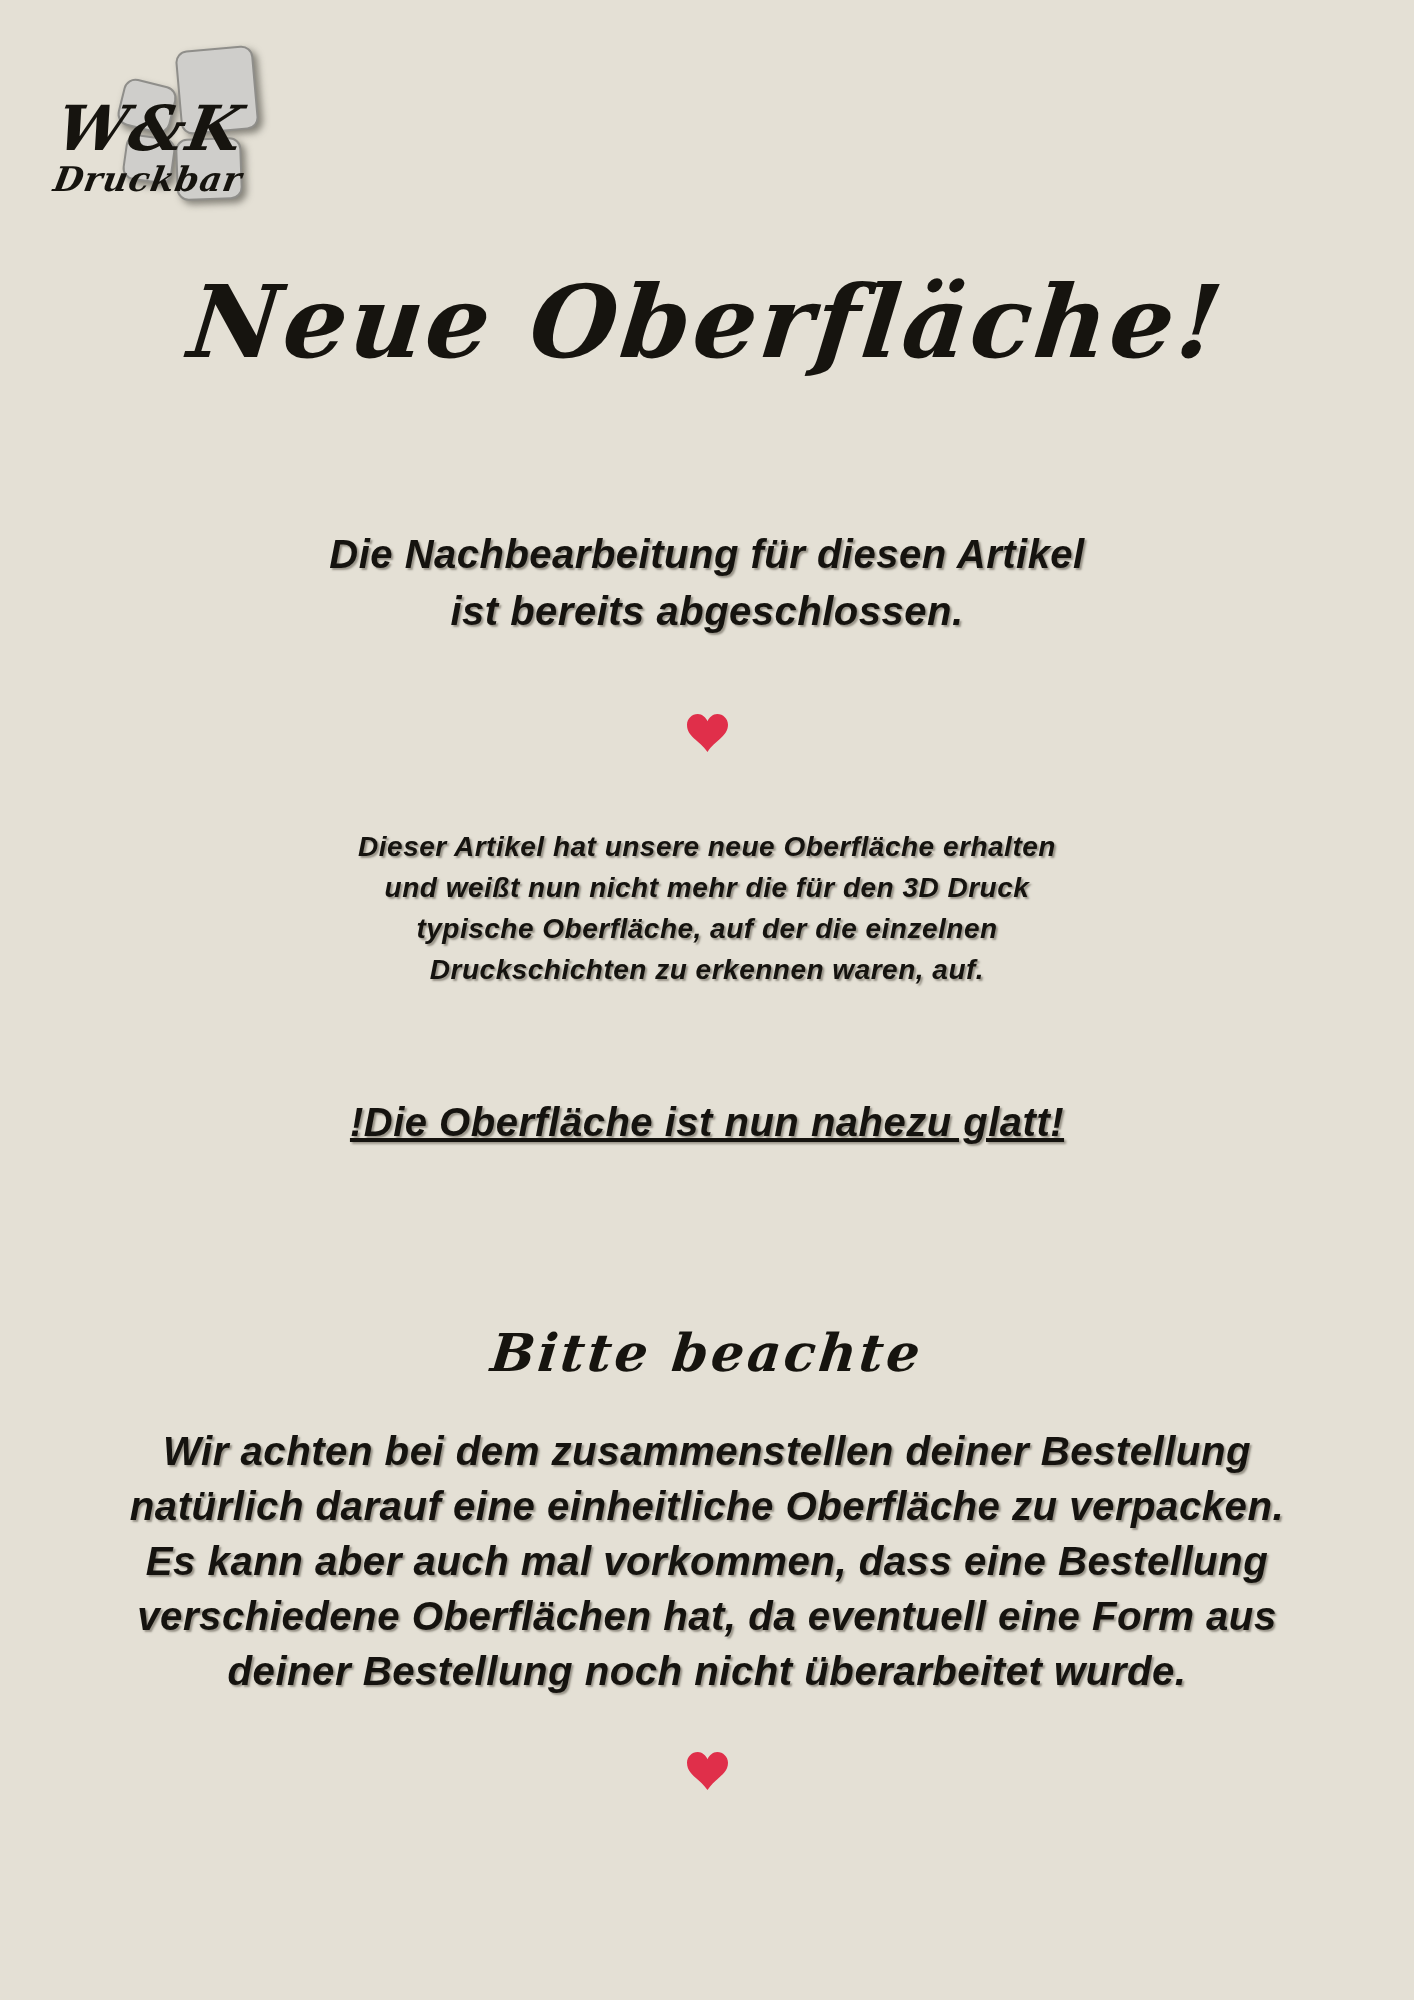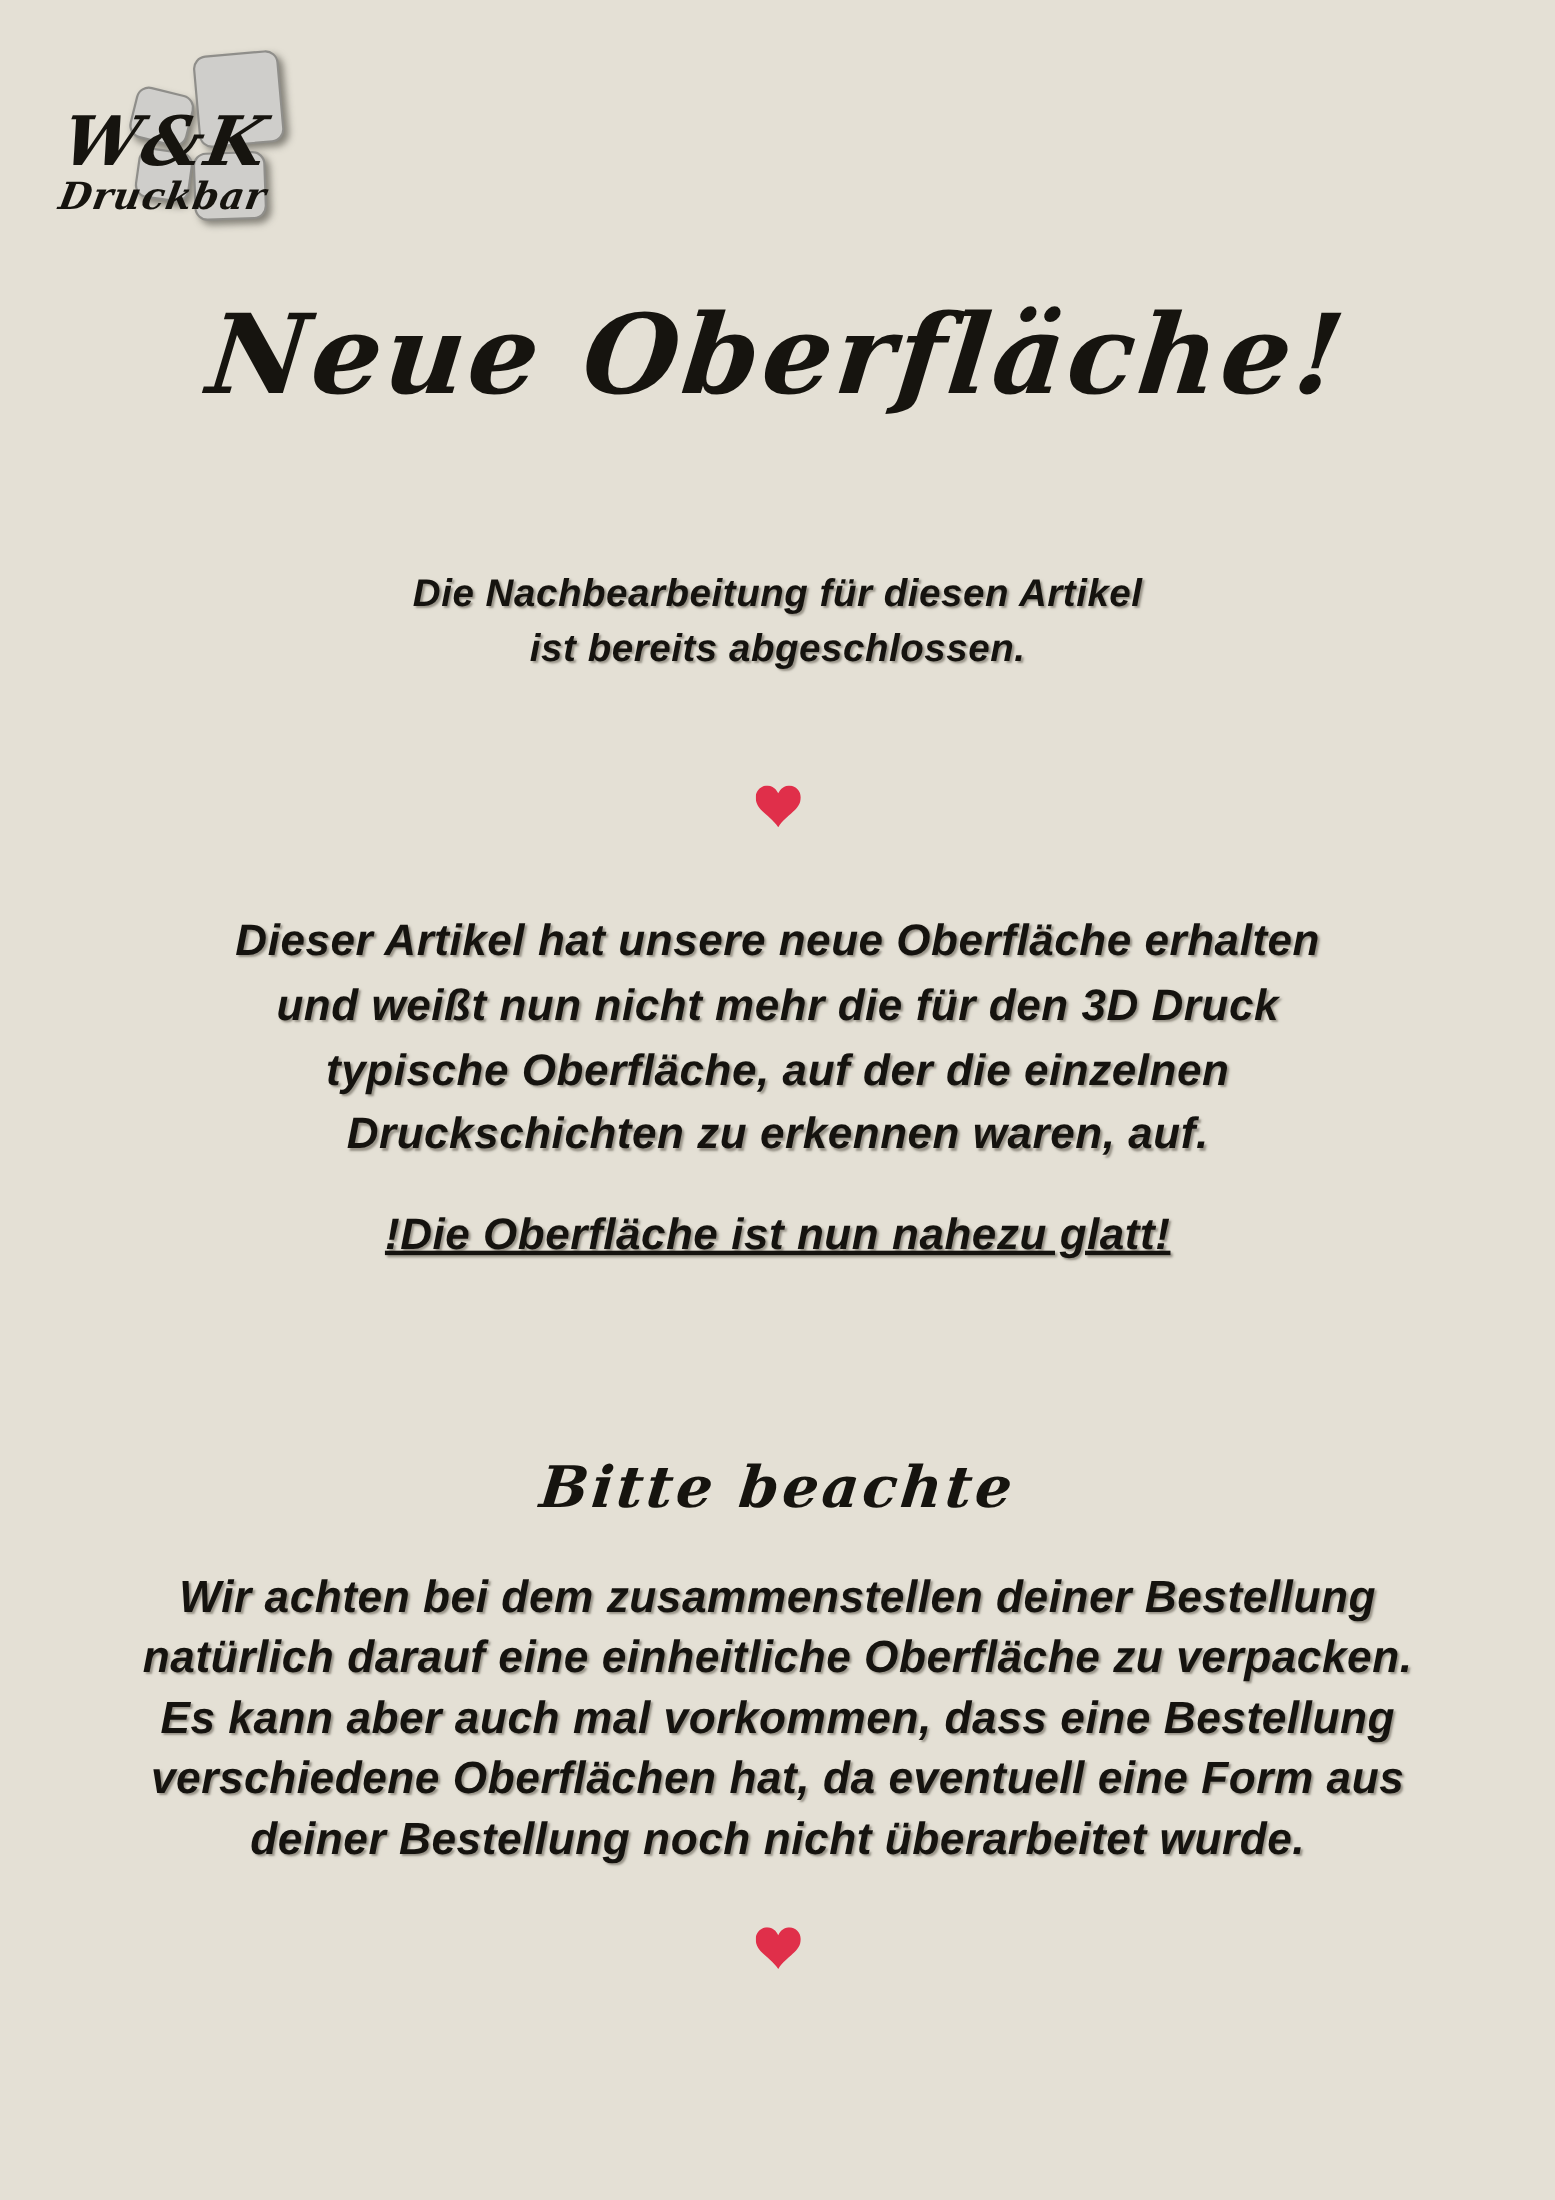--- a/index.html
+++ b/index.html
@@ -66,22 +66,22 @@
   .copy{
     left:0;right:0;
     text-align:center;
     font-weight:700;
     font-style:italic;
     color:#15130f;
     white-space:pre-line;
     text-shadow:2px 2px 2px rgba(90,84,72,.55);
     letter-spacing:.5px;
   }
-  .copy-intro  {top:515px; font-size:35px;line-height:1.43;}
-  .copy-details{top:826px; font-size:40px;line-height:1.47;}
+  .copy-intro  {top:526px; font-size:40px;line-height:1.43;}
+  .copy-details{top:826px; font-size:28px;line-height:1.47;}
   .copy-glatt  {top:1094px;font-size:40px;line-height:1.4;text-decoration:underline;}
   .copy-note   {top:1424px;font-size:41px;line-height:1.34;transform:scaleX(.98);transform-origin:center top;}
 
   
   .heart{left:0;right:0;text-align:center;line-height:0;}
   .heart-1{top:714px;}
   .heart-2{top:1752px;}
   .heart svg{display:inline-block;}
 </style>
 </head>

